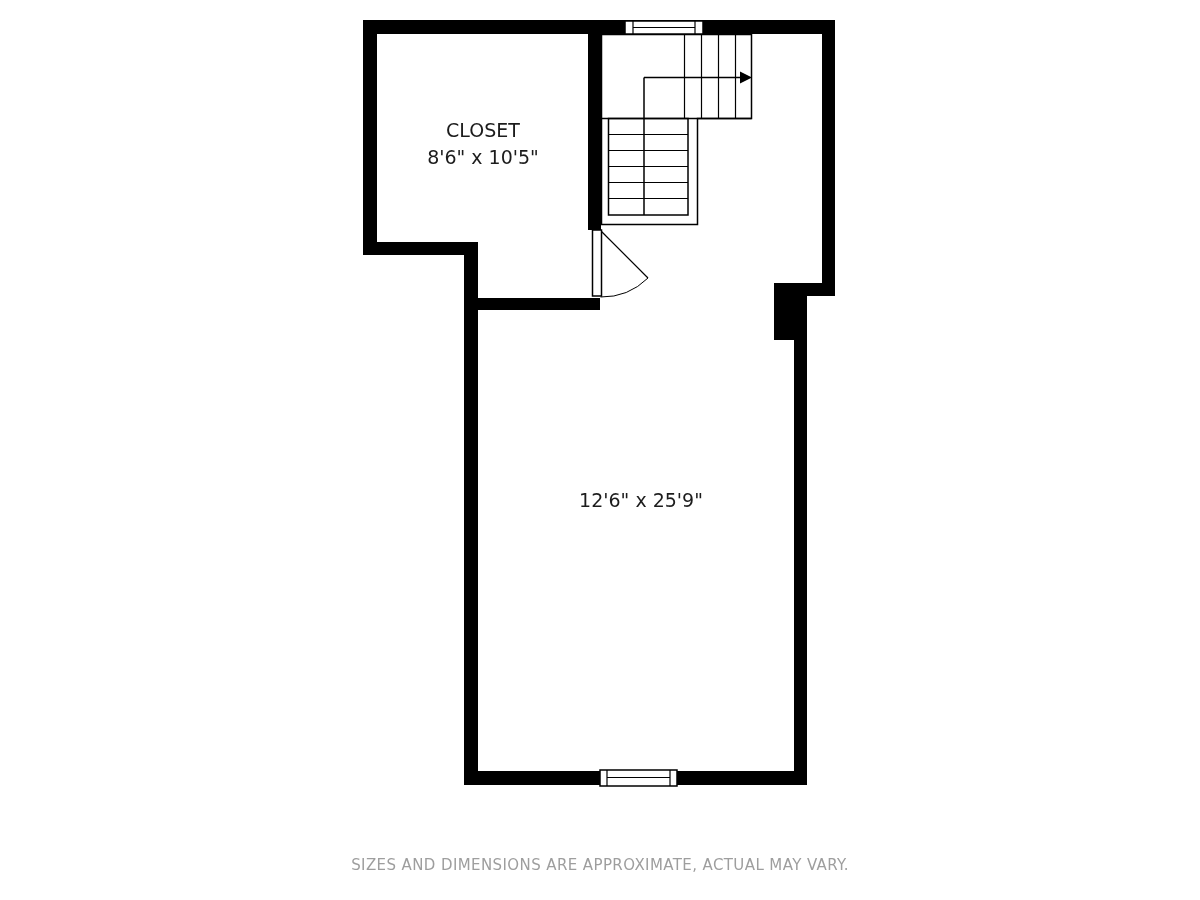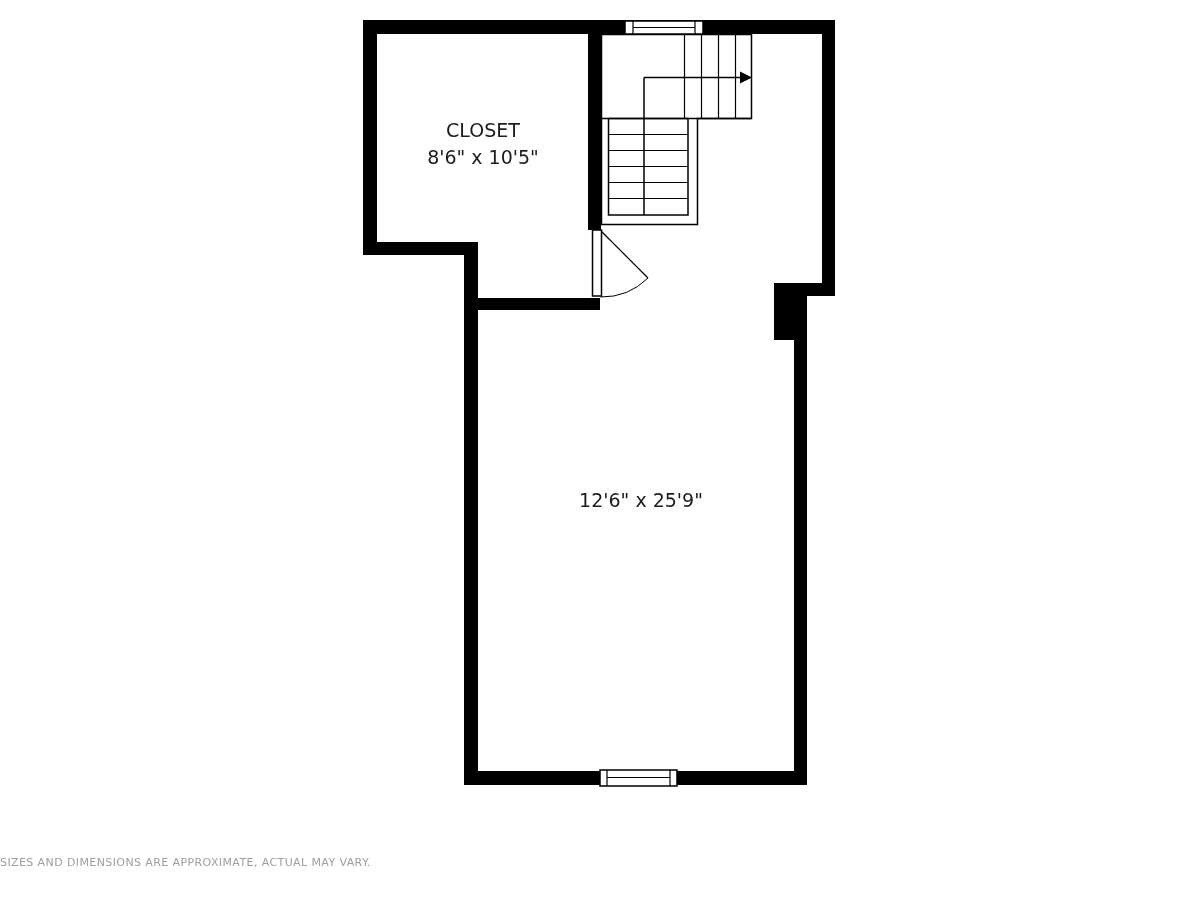--- a/index.html
+++ b/index.html
@@ -20,22 +20,23 @@
     line-height: 27px;
     white-space: nowrap;
   }
   .room-label .room-name { display: block; }
   .room-label .room-dims { display: block; }
   .closet-label { left: 377px; top: 117px; width: 212px; }
   .bedroom-label { left: 478px; top: 487px; width: 326px; }
   .disclaimer {
     position: absolute;
     left: 0; top: 856px; width: 1200px;
+    text-align: center;
     color: #9e9e9e;
-    font-size: 11px;
+    font-size: 15px;
     letter-spacing: 0.4px;
   }
 </style>
 </head>
 <body>
 
 <div class="page">
 
   <svg class="plan-svg" width="1200" height="900" viewBox="0 0 1200 900">
 

